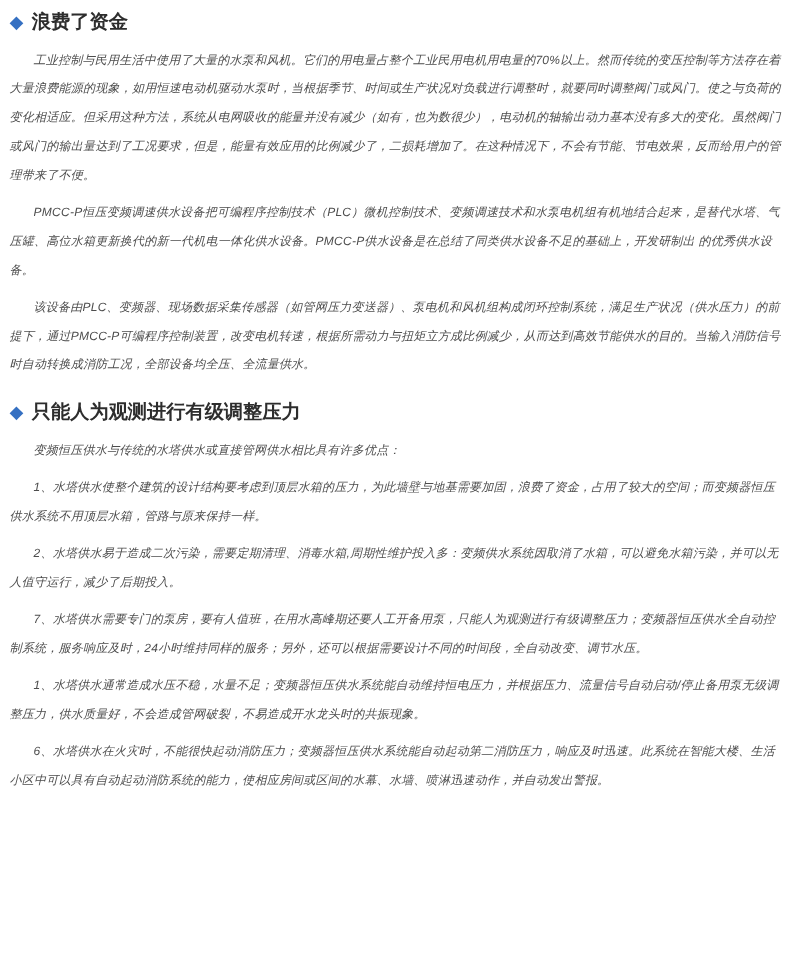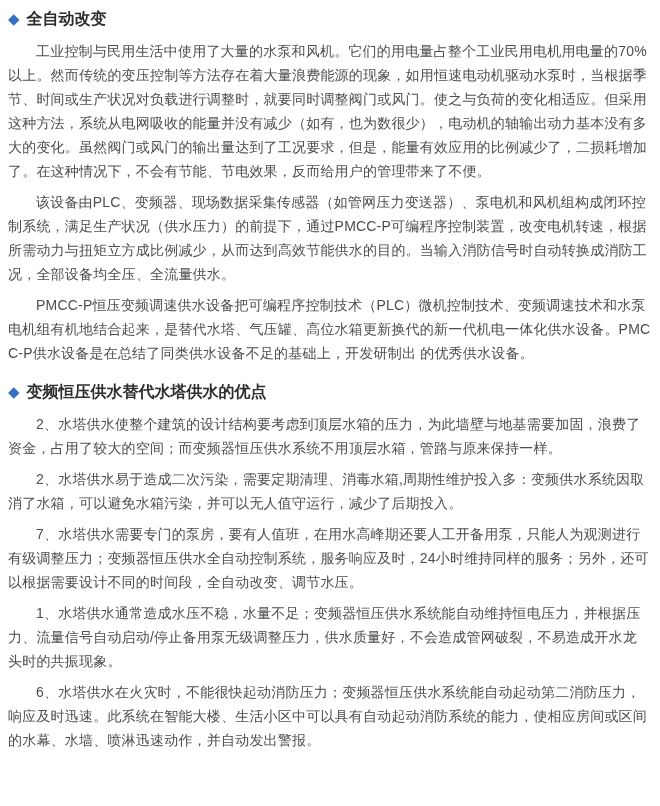--- a/index.html
+++ b/index.html
@@ -21,47 +21,49 @@
     line-height: 22px;
   }
   .sec-heading.second { margin-top: 16px; }
   .diamond {
     color: #3570c2;
     font-size: 15px;
     line-height: 1;
     transform: translateY(-1px);
   }
   .para {
-    font-size: 14px;
+    font-size: 10px;
     line-height: 24px;
     text-indent: 2em;
     margin: 0 0 7px 0;
     letter-spacing: 0.2px;
     word-break: break-all;
+    font-style: italic;
   }
   .para:last-child { margin-bottom: 0; }
 </style>
 </head>
 <body>
 
 <div class="page">
 
   <h2 class="sec-heading">
     <span class="diamond">◆</span>
-    <span>全自动改变</span>
+    <span>浪费了资金</span>
   </h2>
 
   <p class="para">工业控制与民用生活中使用了大量的水泵和风机。它们的用电量占整个工业民用电机用电量的70%以上。然而传统的变压控制等方法存在着大量浪费能源的现象，如用恒速电动机驱动水泵时，当根据季节、时间或生产状况对负载进行调整时，就要同时调整阀门或风门。使之与负荷的变化相适应。但采用这种方法，系统从电网吸收的能量并没有减少（如有，也为数很少），电动机的轴输出动力基本没有多大的变化。虽然阀门或风门的输出量达到了工况要求，但是，能量有效应用的比例减少了，二损耗增加了。在这种情况下，不会有节能、节电效果，反而给用户的管理带来了不便。</p>
+  <p class="para">PMCC-P恒压变频调速供水设备把可编程序控制技术（PLC）微机控制技术、变频调速技术和水泵电机组有机地结合起来，是替代水塔、气压罐、高位水箱更新换代的新一代机电一体化供水设备。PMCC-P供水设备是在总结了同类供水设备不足的基础上，开发研制出 的优秀供水设备。</p>
   <p class="para">该设备由PLC、变频器、现场数据采集传感器（如管网压力变送器）、泵电机和风机组构成闭环控制系统，满足生产状况（供水压力）的前提下，通过PMCC-P可编程序控制装置，改变电机转速，根据所需动力与扭矩立方成比例减少，从而达到高效节能供水的目的。当输入消防信号时自动转换成消防工况，全部设备均全压、全流量供水。</p>
-  <p class="para">PMCC-P恒压变频调速供水设备把可编程序控制技术（PLC）微机控制技术、变频调速技术和水泵电机组有机地结合起来，是替代水塔、气压罐、高位水箱更新换代的新一代机电一体化供水设备。PMCC-P供水设备是在总结了同类供水设备不足的基础上，开发研制出 的优秀供水设备。</p>
 
   <h2 class="sec-heading second">
     <span class="diamond">◆</span>
-    <span>变频恒压供水替代水塔供水的优点</span>
+    <span>只能人为观测进行有级调整压力</span>
   </h2>
 
-  <p class="para">2、水塔供水使整个建筑的设计结构要考虑到顶层水箱的压力，为此墙壁与地基需要加固，浪费了资金，占用了较大的空间；而变频器恒压供水系统不用顶层水箱，管路与原来保持一样。</p>
+  <p class="para">变频恒压供水与传统的水塔供水或直接管网供水相比具有许多优点：</p>
+  <p class="para">1、水塔供水使整个建筑的设计结构要考虑到顶层水箱的压力，为此墙壁与地基需要加固，浪费了资金，占用了较大的空间；而变频器恒压供水系统不用顶层水箱，管路与原来保持一样。</p>
   <p class="para">2、水塔供水易于造成二次污染，需要定期清理、消毒水箱,周期性维护投入多：变频供水系统因取消了水箱，可以避免水箱污染，并可以无人值守运行，减少了后期投入。</p>
   <p class="para">7、水塔供水需要专门的泵房，要有人值班，在用水高峰期还要人工开备用泵，只能人为观测进行有级调整压力；变频器恒压供水全自动控制系统，服务响应及时，24小时维持同样的服务；另外，还可以根据需要设计不同的时间段，全自动改变、调节水压。</p>
   <p class="para">1、水塔供水通常造成水压不稳，水量不足；变频器恒压供水系统能自动维持恒电压力，并根据压力、流量信号自动启动/停止备用泵无级调整压力，供水质量好，不会造成管网破裂，不易造成开水龙头时的共振现象。</p>
   <p class="para">6、水塔供水在火灾时，不能很快起动消防压力；变频器恒压供水系统能自动起动第二消防压力，响应及时迅速。此系统在智能大楼、生活小区中可以具有自动起动消防系统的能力，使相应房间或区间的水幕、水墙、喷淋迅速动作，并自动发出警报。</p>
 
 </div>
 
 </body></html>

